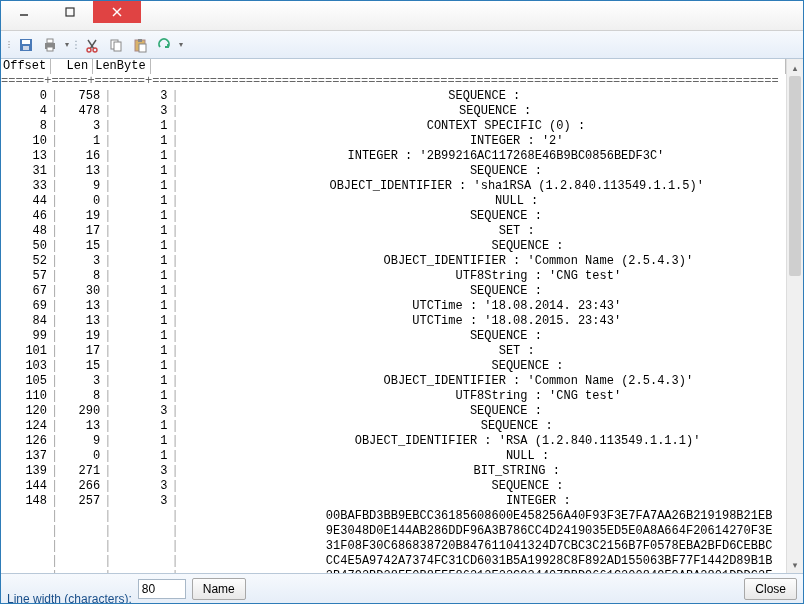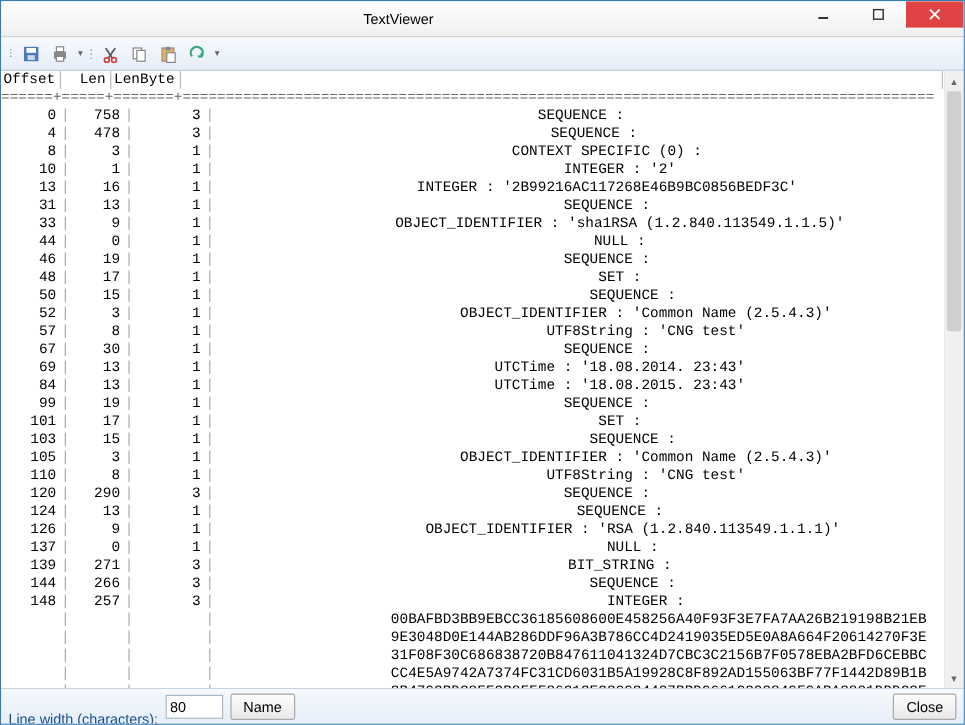--- a/index.html
+++ b/index.html
@@ -105,21 +105,20 @@
   background: linear-gradient(#fdfdfd,#e8e8e8);
   border:1px solid #a8a8a8; border-radius:2px;
   font-size:12px;
 }
 .footer .spacer { flex:1; }
 </style>
 </head>
 <body>
 
 <div class="titlebar">
-  <div class="title">TextViewer</div>
   <div class="winbtns">
     <div class="winbtn">
         <svg viewBox="0 0 10 10">
           <line x1="1" y1="8" x2="9" y2="8" stroke="#333" stroke-width="1.5"></line>
         </svg>
       </div>
     <div class="winbtn">
         <svg viewBox="0 0 10 10">
           <rect x="1" y="1" width="8" height="8" fill="none" stroke="#333" stroke-width="1.2"></rect>
         </svg>

